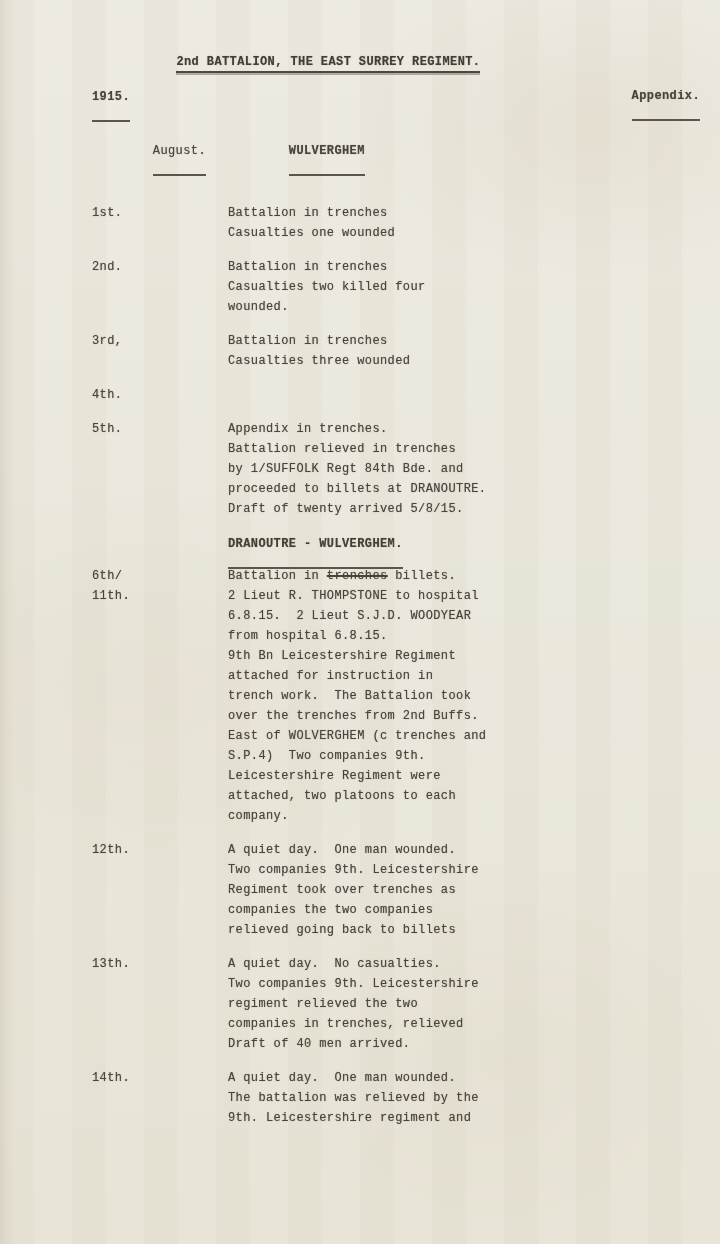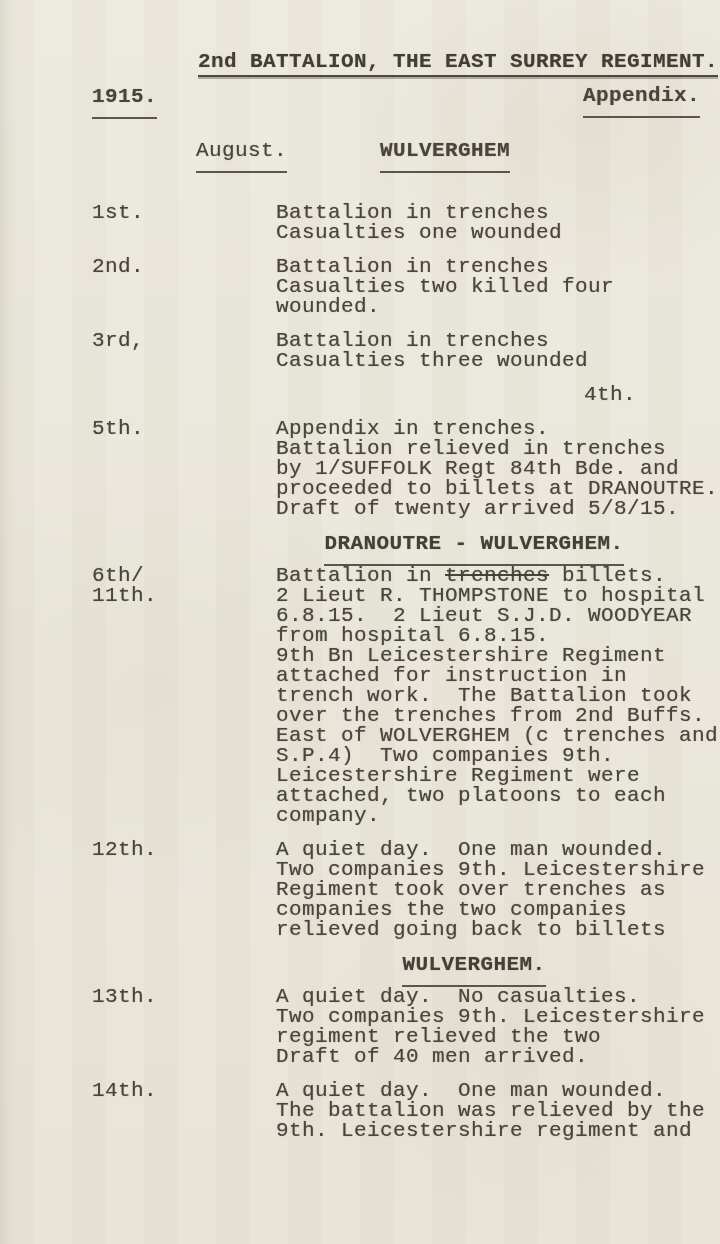--- a/index.html
+++ b/index.html
@@ -6,36 +6,36 @@
     margin: 0;
     padding: 0;
     background: #d8d4c6;
   }
   .page {
     position: relative;
     width: 720px;
     height: 1244px;
     overflow: hidden;
     font-family: "Liberation Mono", "DejaVu Sans Mono", monospace;
-    font-size: 21px;
+    font-size: 12px;
     line-height: 20px;
     letter-spacing: 0.4px;
     color: #4a453c;
     text-shadow: 0 0 1px rgba(74,69,60,0.55);
     background:
       radial-gradient(ellipse 340px 220px at 82% 10%, rgba(208,198,173,0.22), transparent 70%),
       radial-gradient(ellipse 420px 300px at 20% 55%, rgba(214,206,184,0.18), transparent 72%),
       radial-gradient(ellipse 300px 260px at 70% 85%, rgba(210,201,178,0.16), transparent 75%),
       repeating-linear-gradient(90deg, rgba(199,192,171,0.10) 0px, rgba(199,192,171,0.10) 34px, rgba(0,0,0,0) 34px, rgba(0,0,0,0) 72px),
       linear-gradient(90deg, rgba(186,179,160,0.28) 0px, rgba(186,179,160,0.10) 8px, rgba(0,0,0,0) 16px),
       linear-gradient(#edeae1, #e8e4d7);
   }
   .ul {
     border-bottom: 2px solid rgba(66,60,50,0.85);
-    padding-bottom: 9px;
+    padding-bottom: 16px;
   }
   .ul-heavy {
     border-bottom: 2px solid rgba(60,54,44,0.9);
     box-shadow: 0 2px 0 rgba(60,54,44,0.35);
     padding-bottom: 2px;
   }
   .title {
     position: absolute;
     top: 32px;
     left: 146px;
@@ -68,29 +68,27 @@
   }
   .month-row { margin-bottom: 22px; }
   .day-col {
     width: 136px;
     flex: 0 0 136px;
     white-space: pre;
   }
   .body-col {
     flex: 1 1 auto;
     white-space: pre;
-    margin-left: 48px;
   }
-  .entry { margin-bottom: 14px; justify-content: flex-end; }
+  .entry { margin-bottom: 14px; }
   .section-heading {
     margin: 15px 0 12px 136px;
     white-space: pre;
     font-weight: bold;
     color: #454037;
-    text-align: center;
   }
   .strike {
     text-decoration: line-through;
     text-decoration-thickness: 2px;
     text-decoration-color: rgba(66,60,50,0.9);
   }
   .heading-inline { font-weight: bold; }
 </style>
 </head>
 <body>
@@ -140,24 +138,23 @@
       </div>
       <div class="section-heading"><span class="ul">DRANOUTRE - WULVERGHEM.</span></div>
       <div class="row entry">
         <div class="day-col"><div>6th/</div><div>11th.</div></div>
         <div class="body-col"><div><span>Battalion in </span><span class="strike">trenches</span><span> billets.</span></div><div>2 Lieut R. THOMPSTONE to hospital</div><div>6.8.15.  2 Lieut S.J.D. WOODYEAR</div><div>from hospital 6.8.15.</div><div>9th Bn Leicestershire Regiment</div><div>attached for instruction in</div><div>trench work.  The Battalion took</div><div>over the trenches from 2nd Buffs.</div><div>East of WOLVERGHEM (c trenches and</div><div>S.P.4)  Two companies 9th.</div><div>Leicestershire Regiment were</div><div>attached, two platoons to each</div><div>company.</div></div>
       </div>
       <div class="row entry">
         <div class="day-col"><div>12th.</div></div>
         <div class="body-col"><div>A quiet day.  One man wounded.</div><div>Two companies 9th. Leicestershire</div><div>Regiment took over trenches as</div><div>companies the two companies</div><div>relieved going back to billets</div></div>
       </div>
-      <div class="section-heading"><span class="ul">WULVERGHEM.</span></div>
       <div class="row entry">
         <div class="day-col"><div>13th.</div></div>
-        <div class="body-col"><div>A quiet day.  No casualties.</div><div>Two companies 9th. Leicestershire</div><div>regiment relieved the two</div><div>Draft of 40 men arrived.</div></div>
+        <div class="body-col"><div>A quiet day.  No casualties.</div><div>Two companies 9th. Leicestershire</div><div>regiment relieved the two</div><div>companies in trenches, relieved</div><div>Draft of 40 men arrived.</div></div>
       </div>
       <div class="row entry">
         <div class="day-col"><div>14th.</div></div>
         <div class="body-col"><div>A quiet day.  One man wounded.</div><div>The battalion was relieved by the</div><div>9th. Leicestershire regiment and</div></div>
       </div>
     </div>
 
 </div>
 
 </body></html>

